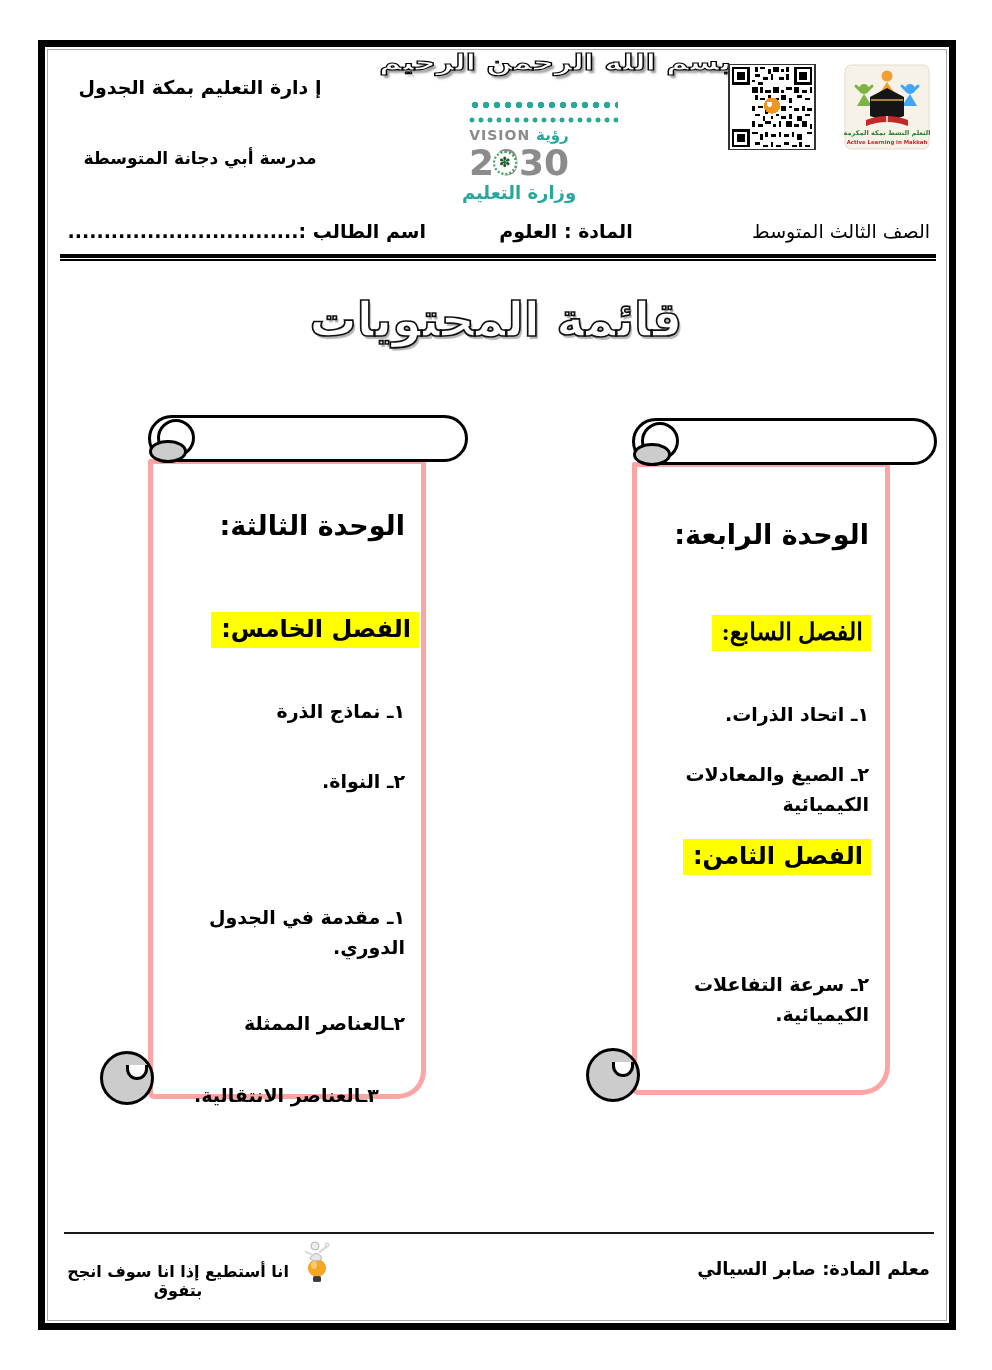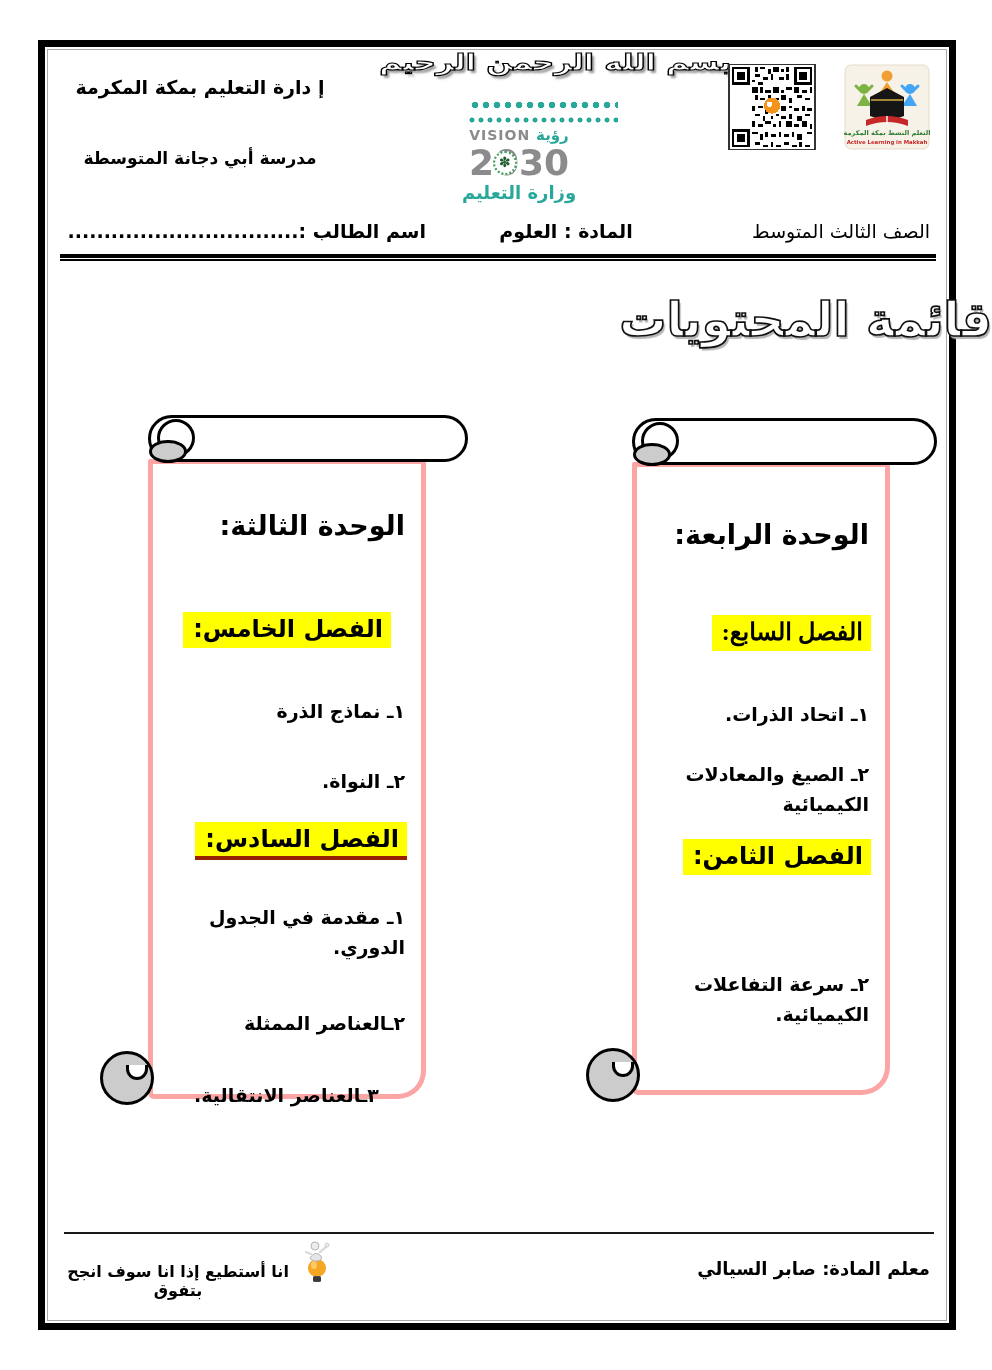--- a/index.html
+++ b/index.html
@@ -37,21 +37,21 @@
   .qr{left:728px;top:64px;width:88px;height:86px;}
   .makkah{left:844px;top:64px;width:86px;height:86px;}
   
   .grade{right:62px;top:220px;font-weight:normal;font-size:19px;direction:rtl;}
   .subject{left:478px;top:220px;width:176px;text-align:center;font-weight:bold;font-size:19px;direction:rtl;}
   .student{left:66px;top:220px;width:360px;direction:rtl;text-align:right;font-weight:bold;font-size:19px;
            white-space:nowrap;overflow:hidden;}
   .rule{left:60px;top:254px;width:876px;height:7px;
         background:linear-gradient(#000 0 4px,#fff 4px 5px,#000 5px 7px);}
   
-  .main-title{left:0;right:0;top:292px;font-size:47px;font-weight:bold;
+  .main-title{left:0;right:0;top:292px;text-align:center;font-size:47px;font-weight:bold;
               color:#fff;-webkit-text-stroke:1.7px #111;text-shadow:2px 3px 1px #b5b5b5;direction:rtl;}
   
   .scroll{position:absolute;}
   .scroll-banner{position:absolute;left:0;top:0;right:0;height:47px;background:#fff;
                  border:3px solid #000;border-radius:24px;box-sizing:border-box;z-index:3;}
   .scroll-body{position:absolute;left:0;top:44px;background:#fff;border:5px solid #fca5a5;
                border-radius:2px 2px 28px 6px;box-sizing:border-box;z-index:1;}
   .curl-top-loop{position:absolute;left:9px;top:4px;width:38px;height:38px;background:#fff;
                  border:3px solid #000;border-radius:50%;box-sizing:border-box;z-index:4;}
   .curl-top-flap{position:absolute;left:1px;top:25px;width:38px;height:23px;background:#ccc;
@@ -73,21 +73,21 @@
   .motto{left:58px;top:1262px;width:240px;text-align:center;font-weight:bold;font-size:16px;direction:rtl;}
   .bulb-icon{left:300px;top:1240px;width:34px;height:46px;}
 </style>
 </head>
 <body>
 
 <div class="frame">
   <div class="frame-inner"></div>
 </div>
 
-<div class="abs dept" dir="rtl">إ دارة التعليم بمكة المكرمة</div>
+<div class="abs dept" dir="rtl">إ دارة التعليم بمكة الجدول</div>
 <div class="abs school" dir="rtl">مدرسة أبي دجانة المتوسطة</div>
 <div class="abs bismillah" dir="rtl">بسم الله الرحمن الرحيم</div>
 
 <div class="abs vision-dots"></div>
 <div class="abs vision-block">
   <div class="vision-line"><span>VISION</span> <span class="roya">رؤية</span></div>
   <div class="vision-year"><span>2030</span><span class="vision-emblem"></span></div>
   <div class="vision-ministry" dir="rtl">وزارة التعليم</div>
 </div>
 
@@ -149,24 +149,23 @@
   </div>
   <div class="scroll-banner"></div>
   <div class="curl-top-loop"></div>
   <div class="curl-top-flap"></div>
   <div class="curl-bottom" style="left:-46px;top:630px;"></div>
 </div>
 
 <div class="scroll" style="left:148px;top:415px;width:320px;height:695px;">
   <div class="scroll-body" style="width:278px;height:640px;">
     <div class="scroll-text unit-title" style="top:46px;right:16px;left:8px;">الوحدة الثالثة:</div>
-    <div class="scroll-text chapter" style="top:148px;right:30px;"><span class="hl">الفصل الخامس:</span></div>
+    <div class="scroll-text chapter" style="top:148px;right:2px;"><span class="hl">الفصل الخامس:</span></div>
     <div class="scroll-text item" style="top:232px;right:16px;left:8px;">١ـ نماذج الذرة</div>
     <div class="scroll-text item" style="top:302px;right:16px;left:8px;">٢ـ النواة.</div>
-    <div class="scroll-text chapter" style="top:358px;right:14px;"><span class="hl underlined">الفصل السادس:</span></div>
     <div class="scroll-text item" style="top:438px;right:16px;left:48px;">١ـ مقدمة في الجدول الدوري.</div>
     <div class="scroll-text item" style="top:544px;right:16px;left:8px;">٢ـالعناصر الممثلة</div>
     <div class="scroll-text item" style="top:616px;right:9px;left:8px;text-align:center;">٣ـالعناصر الانتقالية.</div>
   </div>
   <div class="scroll-banner"></div>
   <div class="curl-top-loop"></div>
   <div class="curl-top-flap"></div>
   <div class="curl-bottom" style="left:-48px;top:636px;"></div>
 </div>
 

